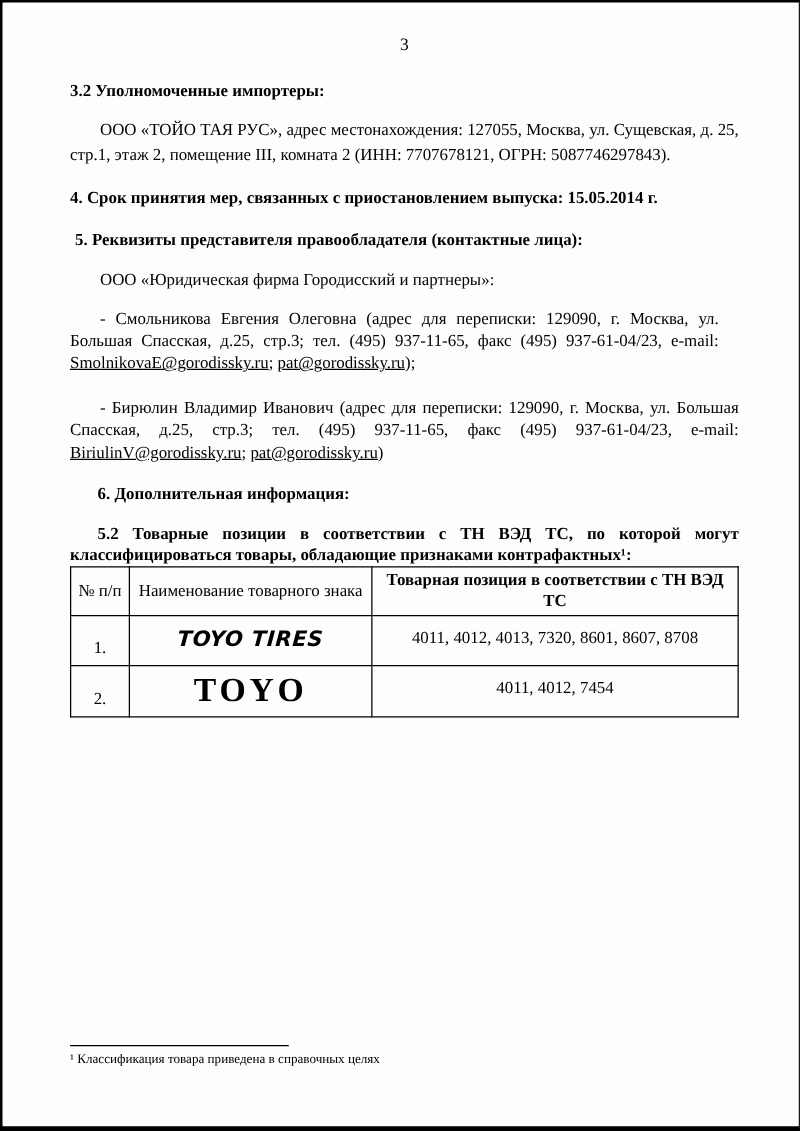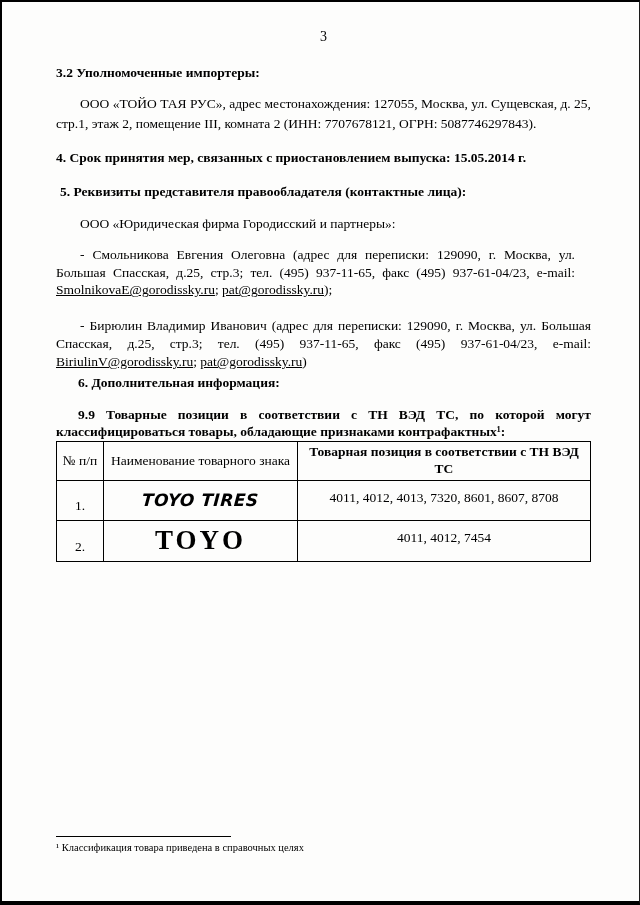--- a/index.html
+++ b/index.html
@@ -31,21 +31,21 @@
   p { margin: 0; }
   .h { font-weight: bold; }
   .h32 { margin: 18px 0 12px 0; }
   .para { text-align: justify; text-indent: 24px; }
   .para1 { margin: 0 0 14px 0; line-height: 1.45; }
   .h4 { margin: 16px 0 0 0; }
   .h5 { margin: 16px 0 0 4px; }
   .intro { margin: 14px 0 0 0; }
   .contact1 { margin: 13px 16px 0 0; font-family: Liberation Serif, serif; }
   .contact2 { margin: 18px 0 0 0; }
-  .h6 { margin: 3px 0 0 0; text-indent: 22px; }
+  .h6 { margin: 15px 0 0 0; text-indent: 22px; }
   .h61 { margin: 14px 0 0 0; text-indent: 22px; text-align: justify; }
   .email { text-decoration: underline; }
   .codes-table {
     width: 100%;
     border-collapse: collapse;
     table-layout: fixed;
   }
   .codes-table td {
     border: 1.5px solid #000;
     padding: 2px 4px;
@@ -111,21 +111,21 @@
   <p class="h h5">5. Реквизиты представителя правообладателя (контактные лица):</p>
 
   <p class="para intro">ООО «Юридическая фирма Городисский и партнеры»:</p>
 
   <p class="para contact1"><span>- Смольникова Евгения Олеговна (адрес для переписки: 129090, г. Москва, ул. Большая Спасская, д.25, стр.3; тел. (495) 937-11-65, факс (495) 937-61-04/23, e-mail: </span><span class="email">SmolnikovaE@gorodissky.ru</span><span>; </span><span class="email">pat@gorodissky.ru</span><span>);</span></p>
 
   <p class="para contact2"><span>- Бирюлин Владимир Иванович (адрес для переписки: 129090, г. Москва, ул. Большая Спасская, д.25, стр.3; тел. (495) 937-11-65, факс (495) 937-61-04/23, e-mail: </span><span class="email">BiriulinV@gorodissky.ru</span><span>; </span><span class="email">pat@gorodissky.ru</span><span>)</span></p>
 
   <p class="h h6">6. Дополнительная информация:</p>
 
-  <p class="h h61">9.9 Товарные позиции в соответствии с ТН ВЭД ТС, по которой могут классифицироваться товары, обладающие признаками контрафактных¹:</p>
+  <p class="h h61">5.2 Товарные позиции в соответствии с ТН ВЭД ТС, по которой могут классифицироваться товары, обладающие признаками контрафактных¹:</p>
 
   <table class="codes-table">
     <tbody>
         <tr>
       <td class="th col-num">№ п/п</td>
       <td class="th col-brand">Наименование товарного знака</td>
       <td class="th th-bold">Товарная позиция в соответствии с ТН ВЭД ТС</td>
     </tr>
     <tr class="row1">
       <td class="num">1.</td>

